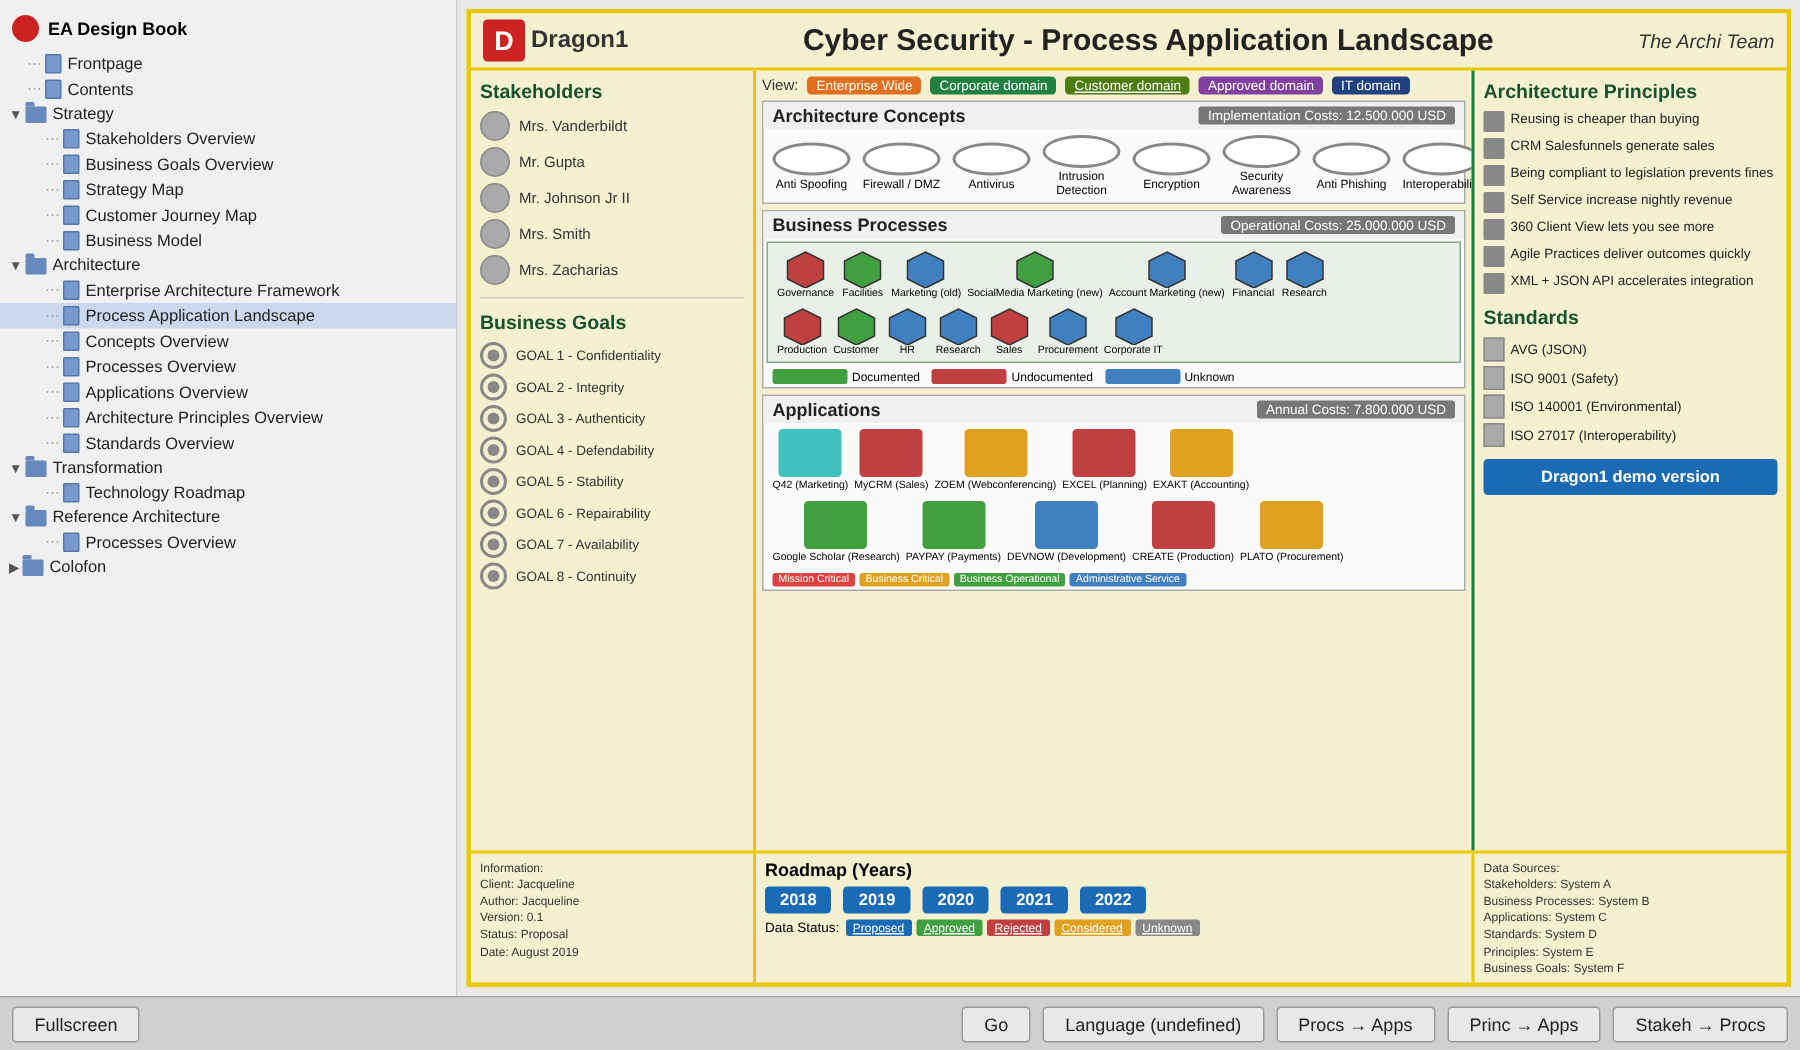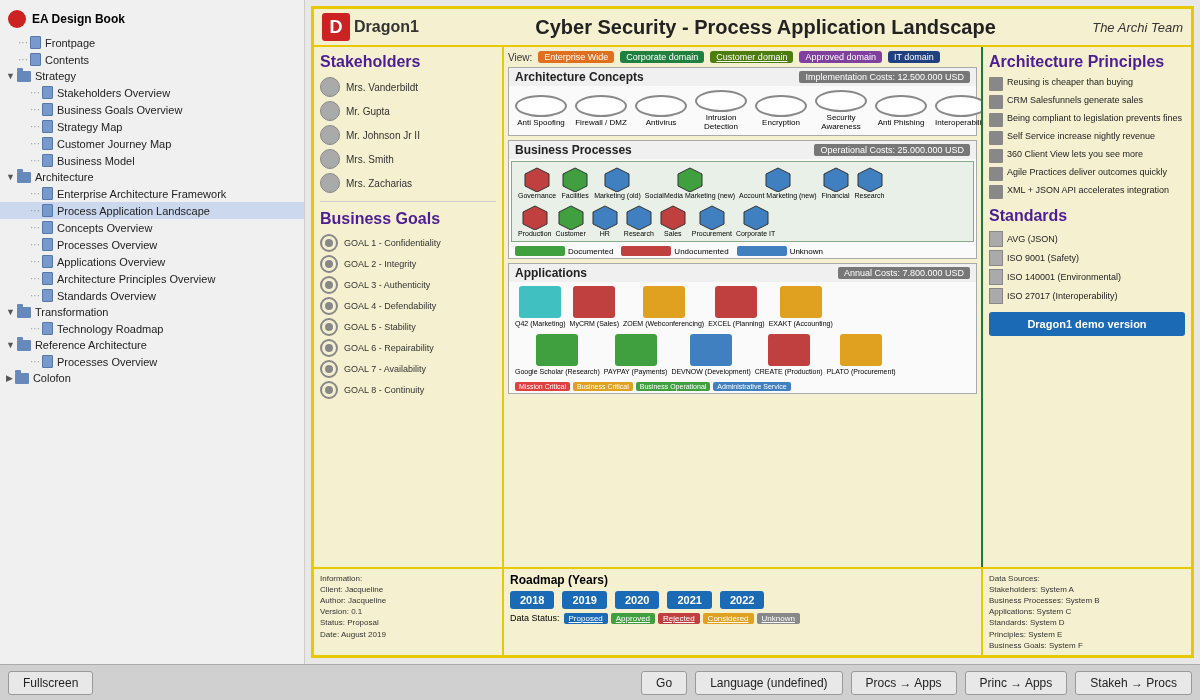--- a/index.html
+++ b/index.html
@@ -30,21 +30,21 @@
     
     .header-row { grid-column: 1 / 4; display: flex; align-items: center; background: #f5f0d0; border-bottom: 2px solid #e8c800; padding: 4px 8px; }
     .dragon1-logo { display: flex; align-items: center; margin-right: 20px; }
     .dragon1-d { width: 28px; height: 28px; background: #cc2222; color: white; font-size: 18px; font-weight: bold; display: flex; align-items: center; justify-content: center; border-radius: 3px; margin-right: 4px; }
     .dragon1-text { font-size: 16px; font-weight: bold; color: #333; }
     .diagram-title { flex: 1; text-align: center; font-size: 20px; font-weight: bold; color: #222; }
     .team-name { font-size: 13px; color: #333; font-style: italic; }
 
     
     .left-panel { grid-column: 1; grid-row: 2; border-right: 2px solid #e8c800; padding: 6px; overflow: hidden; }
-    .panel-section-title { font-size: 16px; font-weight: bold; color: #4c1d95; margin-bottom: 6px; }
+    .panel-section-title { font-size: 13px; font-weight: bold; color: #14532d; margin-bottom: 6px; }
     .stakeholder-item { display: flex; align-items: center; margin-bottom: 4px; }
     .person-icon { width: 20px; height: 20px; background: #aaa; border-radius: 50%; margin-right: 6px; flex-shrink: 0; border: 1px solid #888; }
     .stakeholder-name { font-size: 10px; color: #333; }
     .divider-line { border: none; border-top: 1px solid #ccc; margin: 8px 0; }
     .goals-section .goal-item { display: flex; align-items: center; margin-bottom: 3px; }
     .goal-circle { width: 18px; height: 18px; border: 2px solid #888; border-radius: 50%; margin-right: 6px; flex-shrink: 0; display: flex; align-items: center; justify-content: center; }
     .goal-circle-inner { width: 8px; height: 8px; background: #888; border-radius: 50%; }
     .goal-text { font-size: 9px; color: #333; }
 
     

